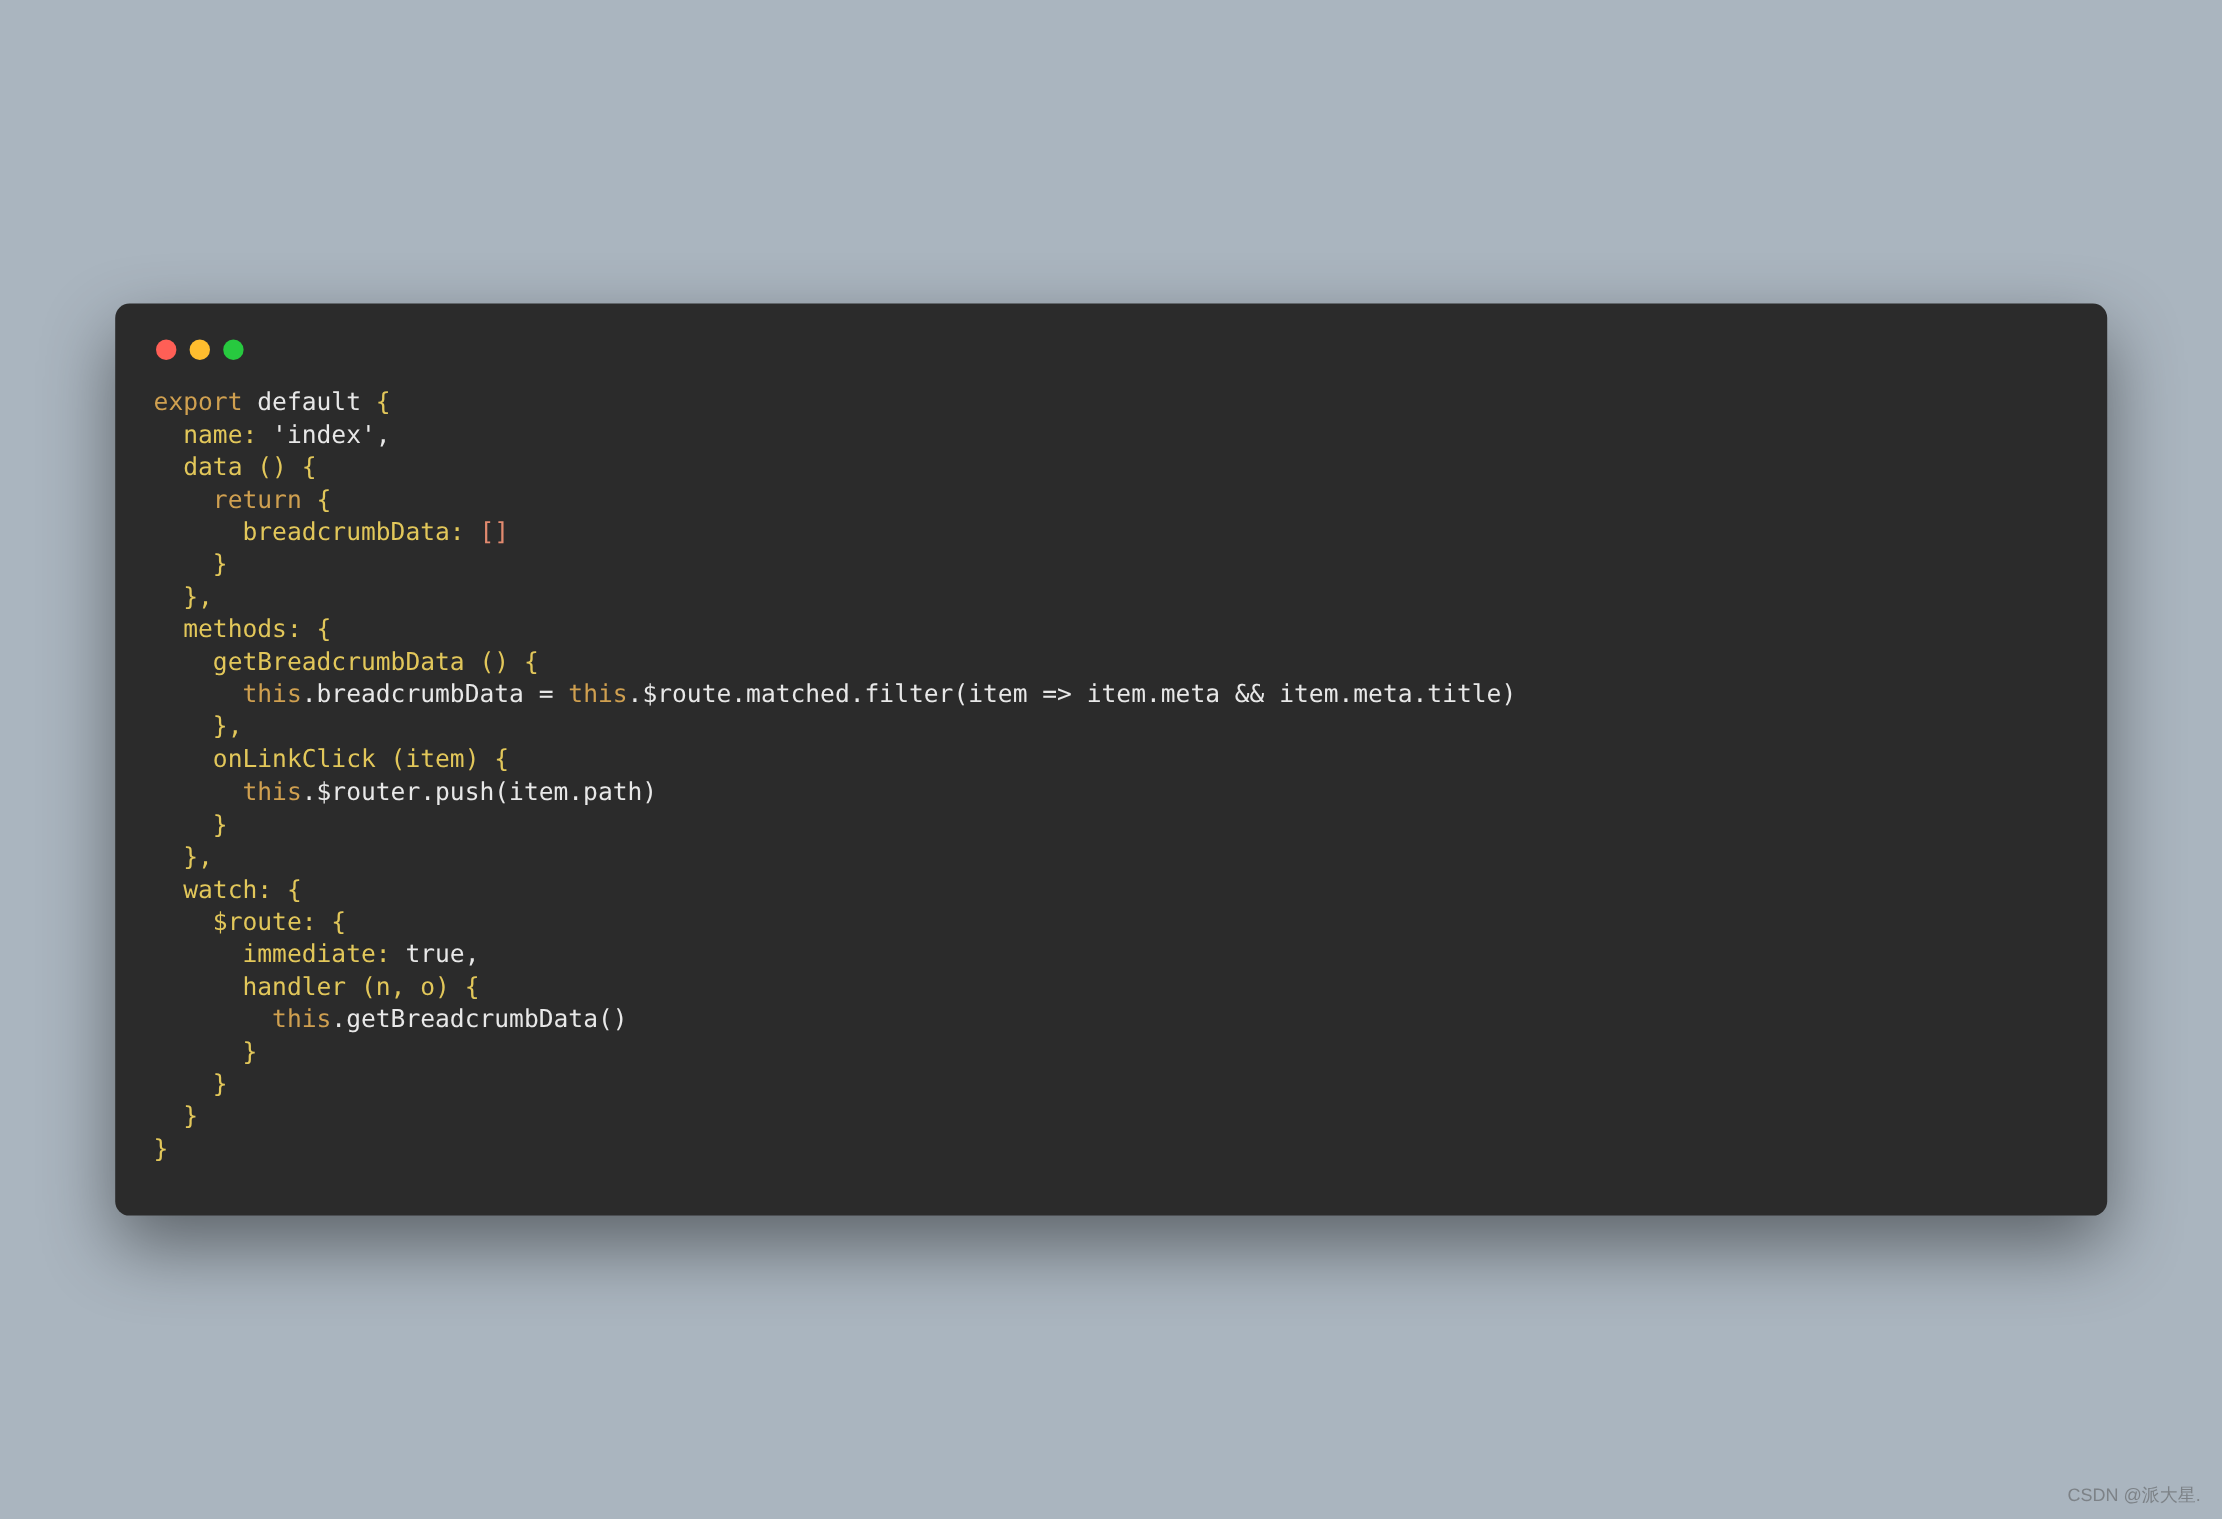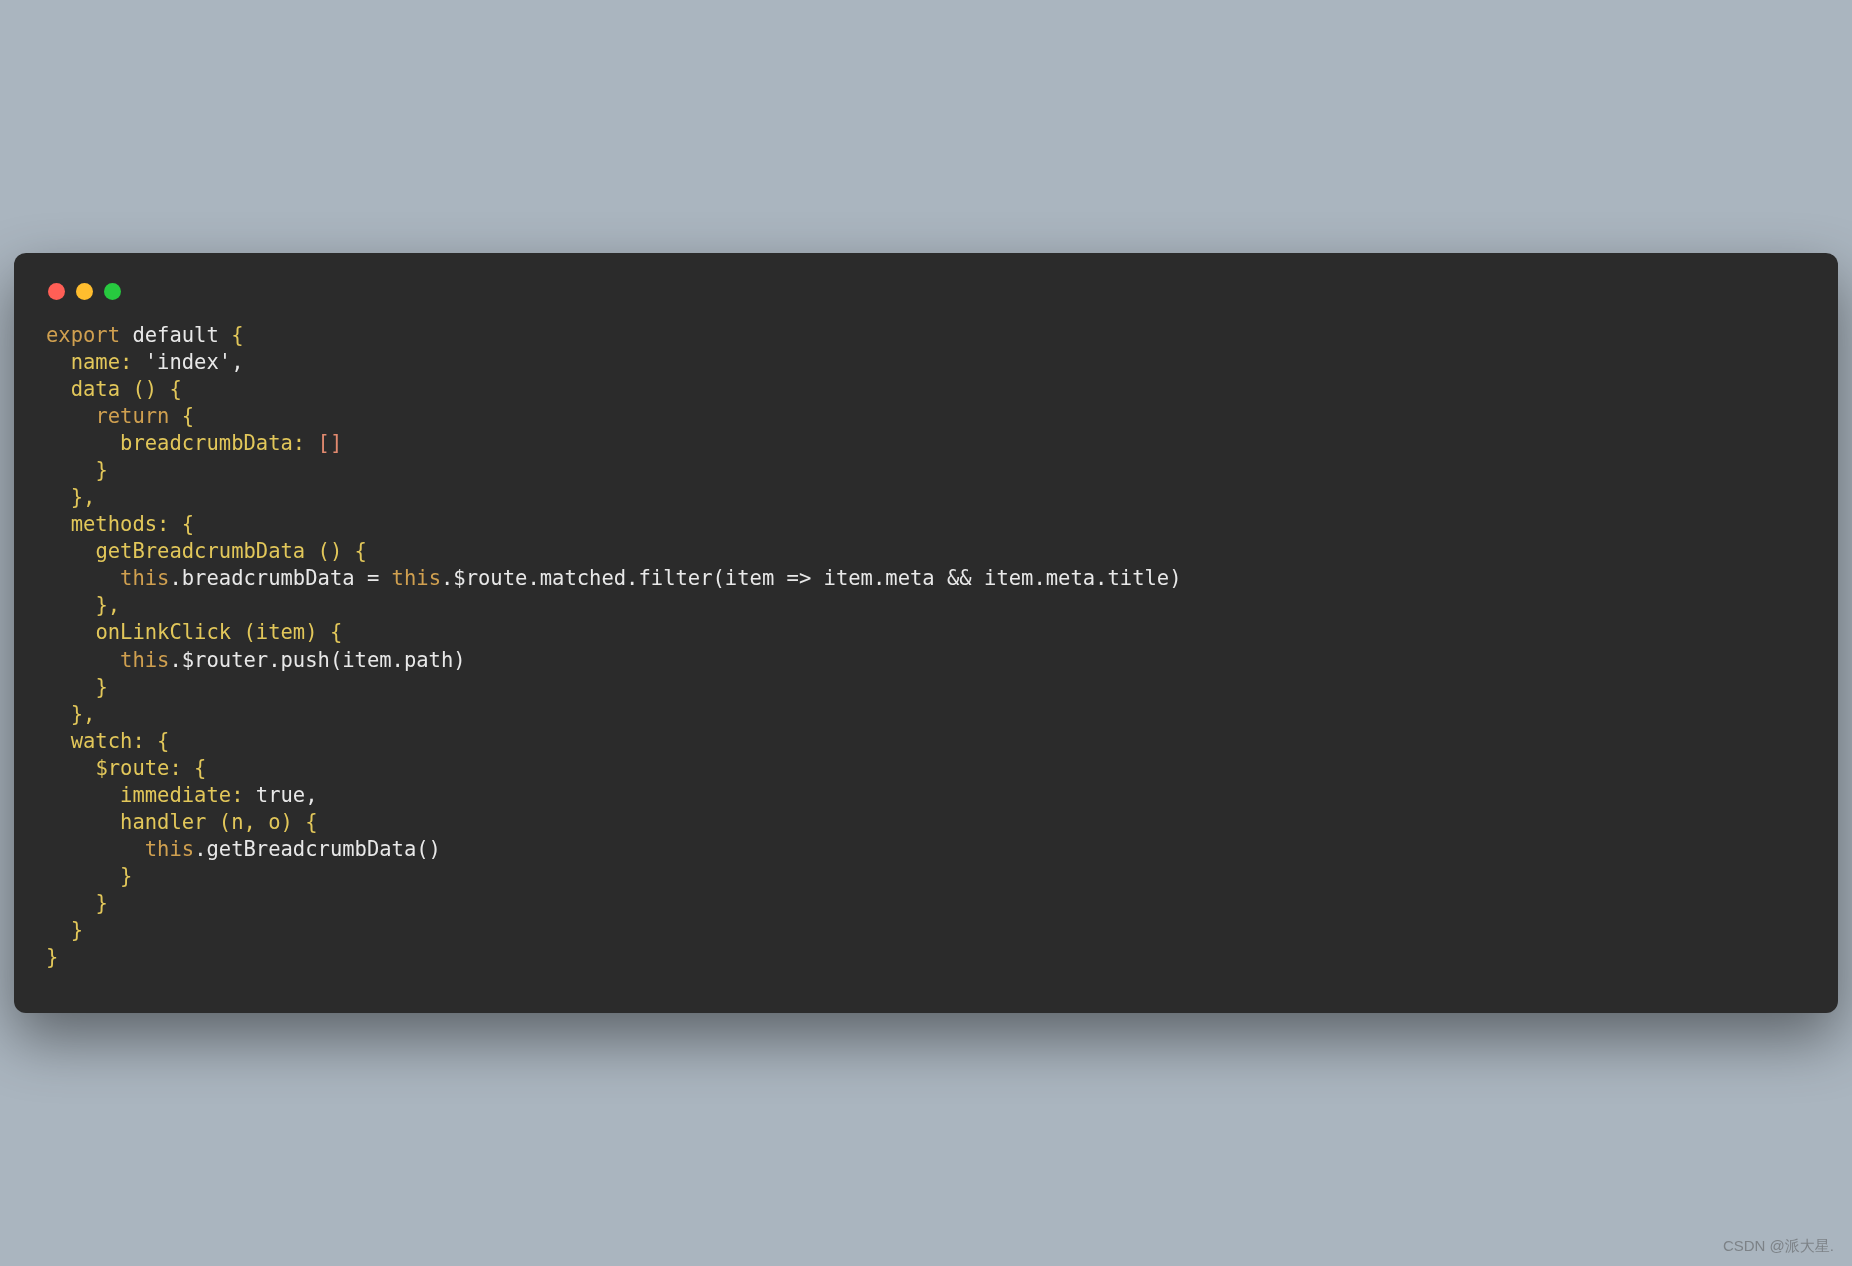--- a/index.html
+++ b/index.html
@@ -15,21 +15,21 @@
       display: flex;
       align-items: center;
       justify-content: center;
       font-family: 'Menlo', 'Monaco', 'Consolas', monospace;
       position: relative;
     }
     
     .window {
       background: #2b2b2b;
       border-radius: 12px;
-      width: 1824px;
+      width: 1660px;
       box-shadow: 0 25px 60px rgba(0,0,0,0.45);
       padding: 24px 32px 42px 32px;
     }
     
     .titlebar {
       display: flex;
       gap: 11px;
       padding: 6px 0 22px 2px;
     }
     

